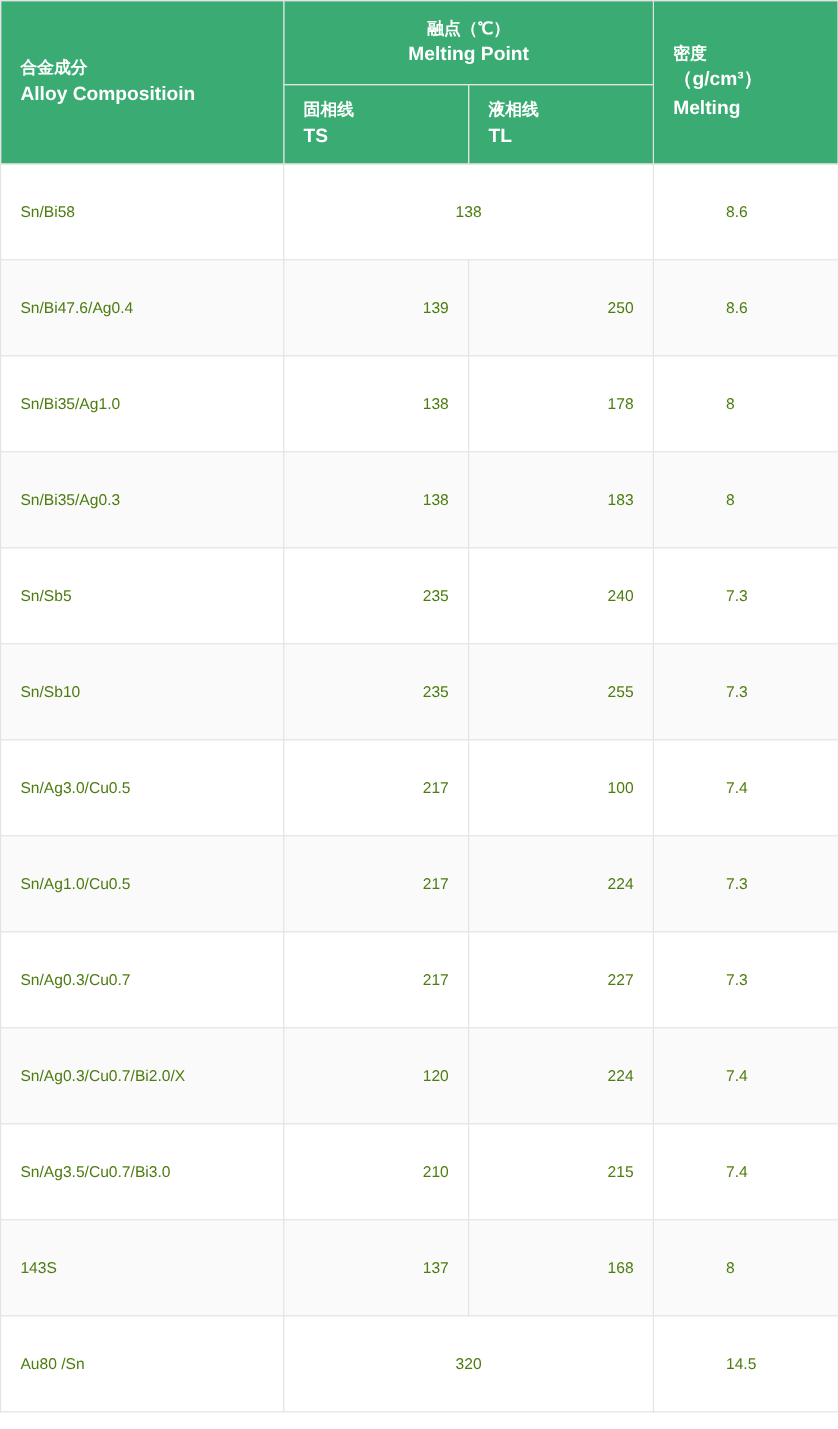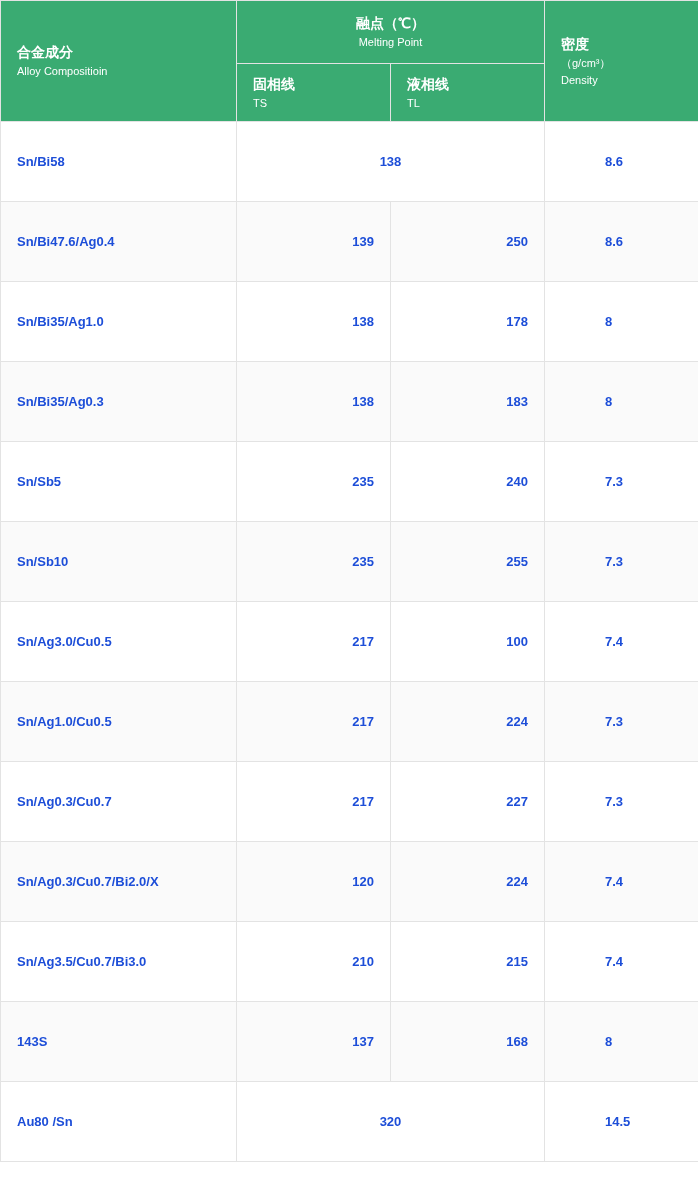--- a/index.html
+++ b/index.html
@@ -36,43 +36,42 @@
   .th-pad {
     padding: 10px 16px;
   }
   .th-line1 {
     font-size: 14px;
     font-weight: bold;
     line-height: 1.5;
     display: block;
   }
   .th-line2 {
-    font-size: 11px;
-    font-weight: normal;
+    font-size: 16px;
+    font-weight: bold;
     line-height: 1.5;
     display: block;
   }
   .th-center {
     text-align: center;
   }
   .th-center .th-pad {
     padding: 12px 8px;
   }
   
   col.c-alloy { width: 236px; }
   col.c-ts    { width: 154px; }
   col.c-tl    { width: 154px; }
   col.c-dens  { width: 154px; }
 
   tbody td {
     height: 79px;
     font-size: 13px;
-    color: #1d4ed8;
+    color: #4d7c0f;
     background: #ffffff;
-    font-weight: bold;
   }
   tbody tr:nth-child(even) td {
     background: #fafafa;
   }
   .cell-pad {
     padding: 0 16px;
   }
   td.alloy-name {
     text-align: left;
   }
@@ -114,21 +113,21 @@
       <th colspan="2" class="th-center">
         <div class="th-pad">
           <span class="th-line1">融点（℃）</span>
           <span class="th-line2">Melting Point</span>
         </div>
       </th>
       <th rowspan="2">
         <div class="th-pad">
           <span class="th-line1">密度</span>
           <span class="th-line2">（g/cm³）</span>
-          <span class="th-line2">Density</span>
+          <span class="th-line2">Melting</span>
         </div>
       </th>
     </tr>
     <tr>
       <th>
         <div class="th-pad">
           <span class="th-line1">固相线</span>
           <span class="th-line2">TS</span>
         </div>
       </th>

